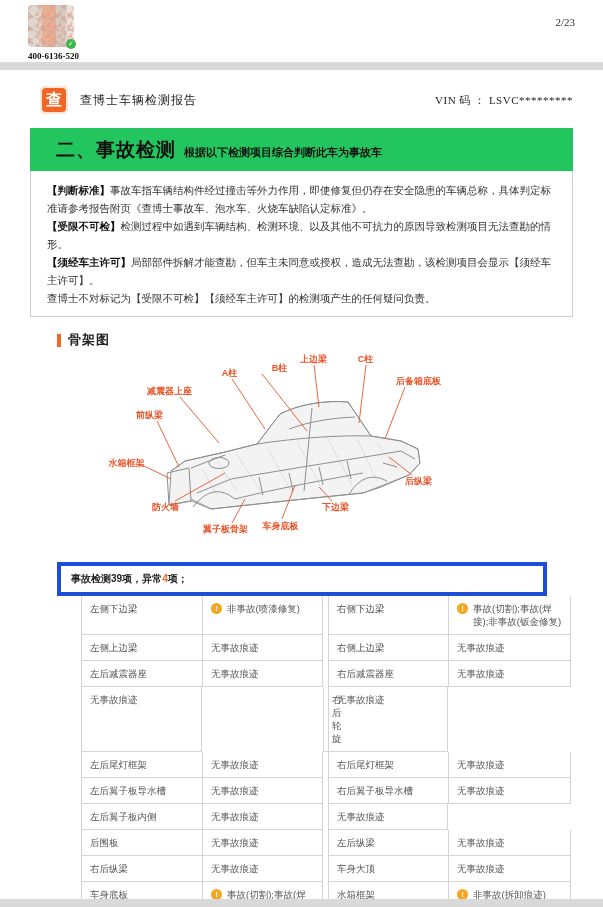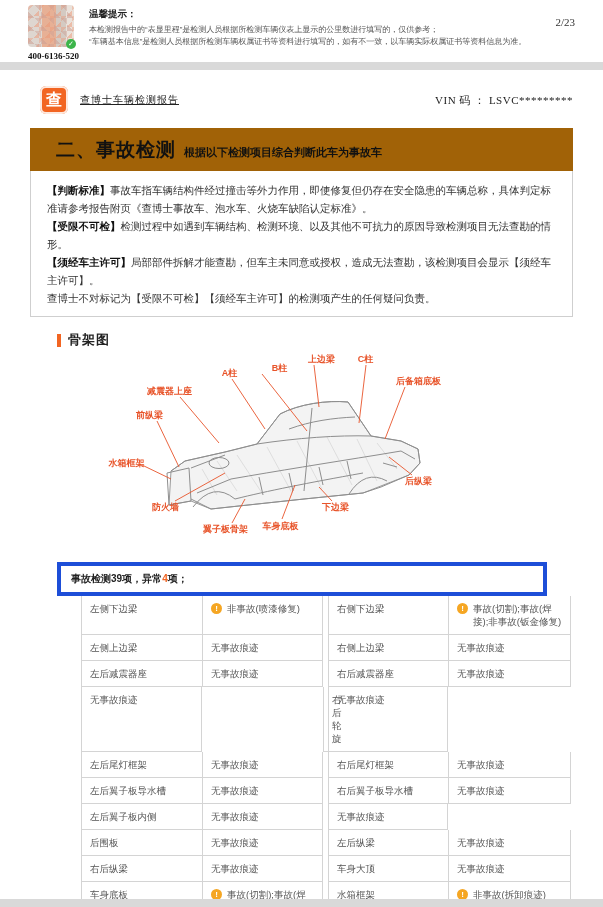--- a/index.html
+++ b/index.html
@@ -28,25 +28,25 @@
 
   .page-sep { height:8px; background:#d9d9d9; width:100%; }
 
   
   .page-main { position:relative; background:#fff; padding:0 30px; }
 
   .report-head { display:flex; align-items:center; margin-top:16px; padding-left:10px; }
   .app-logo { width:28px; height:28px; border-radius:6px; background:#f26522; color:#fff; display:flex;
     align-items:center; justify-content:center; font-size:16px; font-weight:700;
     box-shadow:inset 0 0 0 2px rgba(255,255,255,.85); }
-  .report-title { margin-left:12px; font-size:10px; color:#222; letter-spacing:1px;text-decoration:underline; }
+  .report-title { margin-left:12px; font-size:12px; color:#222; letter-spacing:1px; }
   .vin { margin-left:auto; font-family:"Liberation Serif",serif; font-size:11px; color:#222; letter-spacing:.5px; }
 
   .section-panel { margin-top:14px; }
-  .section-titlebar { background:#a16207; padding:9px 26px 8px; display:flex; align-items:baseline; }
+  .section-titlebar { background:#22c55e; padding:9px 26px 8px; display:flex; align-items:baseline; }
   .section-title { font-size:19px; font-weight:700; color:#111; letter-spacing:1px; }
   .section-subtitle { font-size:11px; font-weight:700; color:#111; margin-left:8px; }
   .criteria-box { border:1px solid #cfcfcf; border-top:none; background:#fff; padding:10px 16px 9px; }
   .criteria-line { font-size:10.5px; line-height:1.72; color:#333; }
   .criteria-tag { font-weight:700; color:#111; }
 
   .sub-head { display:flex; align-items:center; margin:14px 0 2px 27px; }
   .sub-head .bar { width:4px; height:13px; background:#f26522; margin-right:7px; }
   .sub-head .txt { font-size:13px; font-weight:700; color:#222; letter-spacing:1px;text-align:center; }
 
@@ -73,25 +73,20 @@
 
 <div class="screen">
 
   <div class="page-top">
     <div class="top-flex">
       <div>
         <div class="blur-logo">
           <span class="badge br">✓</span>
         </div>
         <div class="phone">400-6136-520</div>
-      </div>
-      <div class="tips">
-        <div class="tip-title">温馨提示：</div>
-        <div class="tip-line">本检测报告中的“表显里程”是检测人员根据所检测车辆仪表上显示的公里数进行填写的，仅供参考；</div>
-        <div class="tip-line">“车辆基本信息”是检测人员根据所检测车辆权属证书等资料进行填写的，如有不一致，以车辆实际权属证书等资料信息为准。</div>
       </div>
     </div>
     <div class="pageno top">2/23</div>
   </div>
 
   <div class="page-sep"></div>
 
   <div class="page-main">
 
     <div class="report-head">
@@ -186,21 +181,21 @@
           <path d="M165,172 L178,148"></path>
           <path d="M215,168 L228,134"></path>
           <path d="M265,150 L252,136"></path>
           <path d="M345,124 L322,106"></path>
         </g>
       </svg>
       <span class="dlabel" style="left:103px; top:40px;">减震器上座</span>
       <span class="dlabel" style="left:83px;  top:64px;">前纵梁</span>
       <span class="dlabel" style="left:163px; top:22px;">A柱</span>
       <span class="dlabel" style="left:193px; top:17px;padding-left:40px;">B柱</span>
-      <span class="dlabel" style="left:247px; top:8px;margin-left:8px;">上边梁</span>
+      <span class="dlabel" style="left:247px; top:8px;">上边梁</span>
       <span class="dlabel" style="left:299px; top:8px;">C柱</span>
       <span class="dlabel" style="left:352px; top:30px;">后备箱底板</span>
       <span class="dlabel" style="left:60px;  top:112px;">水箱框架</span>
       <span class="dlabel" style="left:99px;  top:156px;">防火墙</span>
       <span class="dlabel" style="left:159px; top:178px;">翼子板骨架</span>
       <span class="dlabel" style="left:214px; top:175px;">车身底板</span>
       <span class="dlabel" style="left:269px; top:156px;">下边梁</span>
       <span class="dlabel" style="left:352px; top:130px;">后纵梁</span>
     </div>
 

